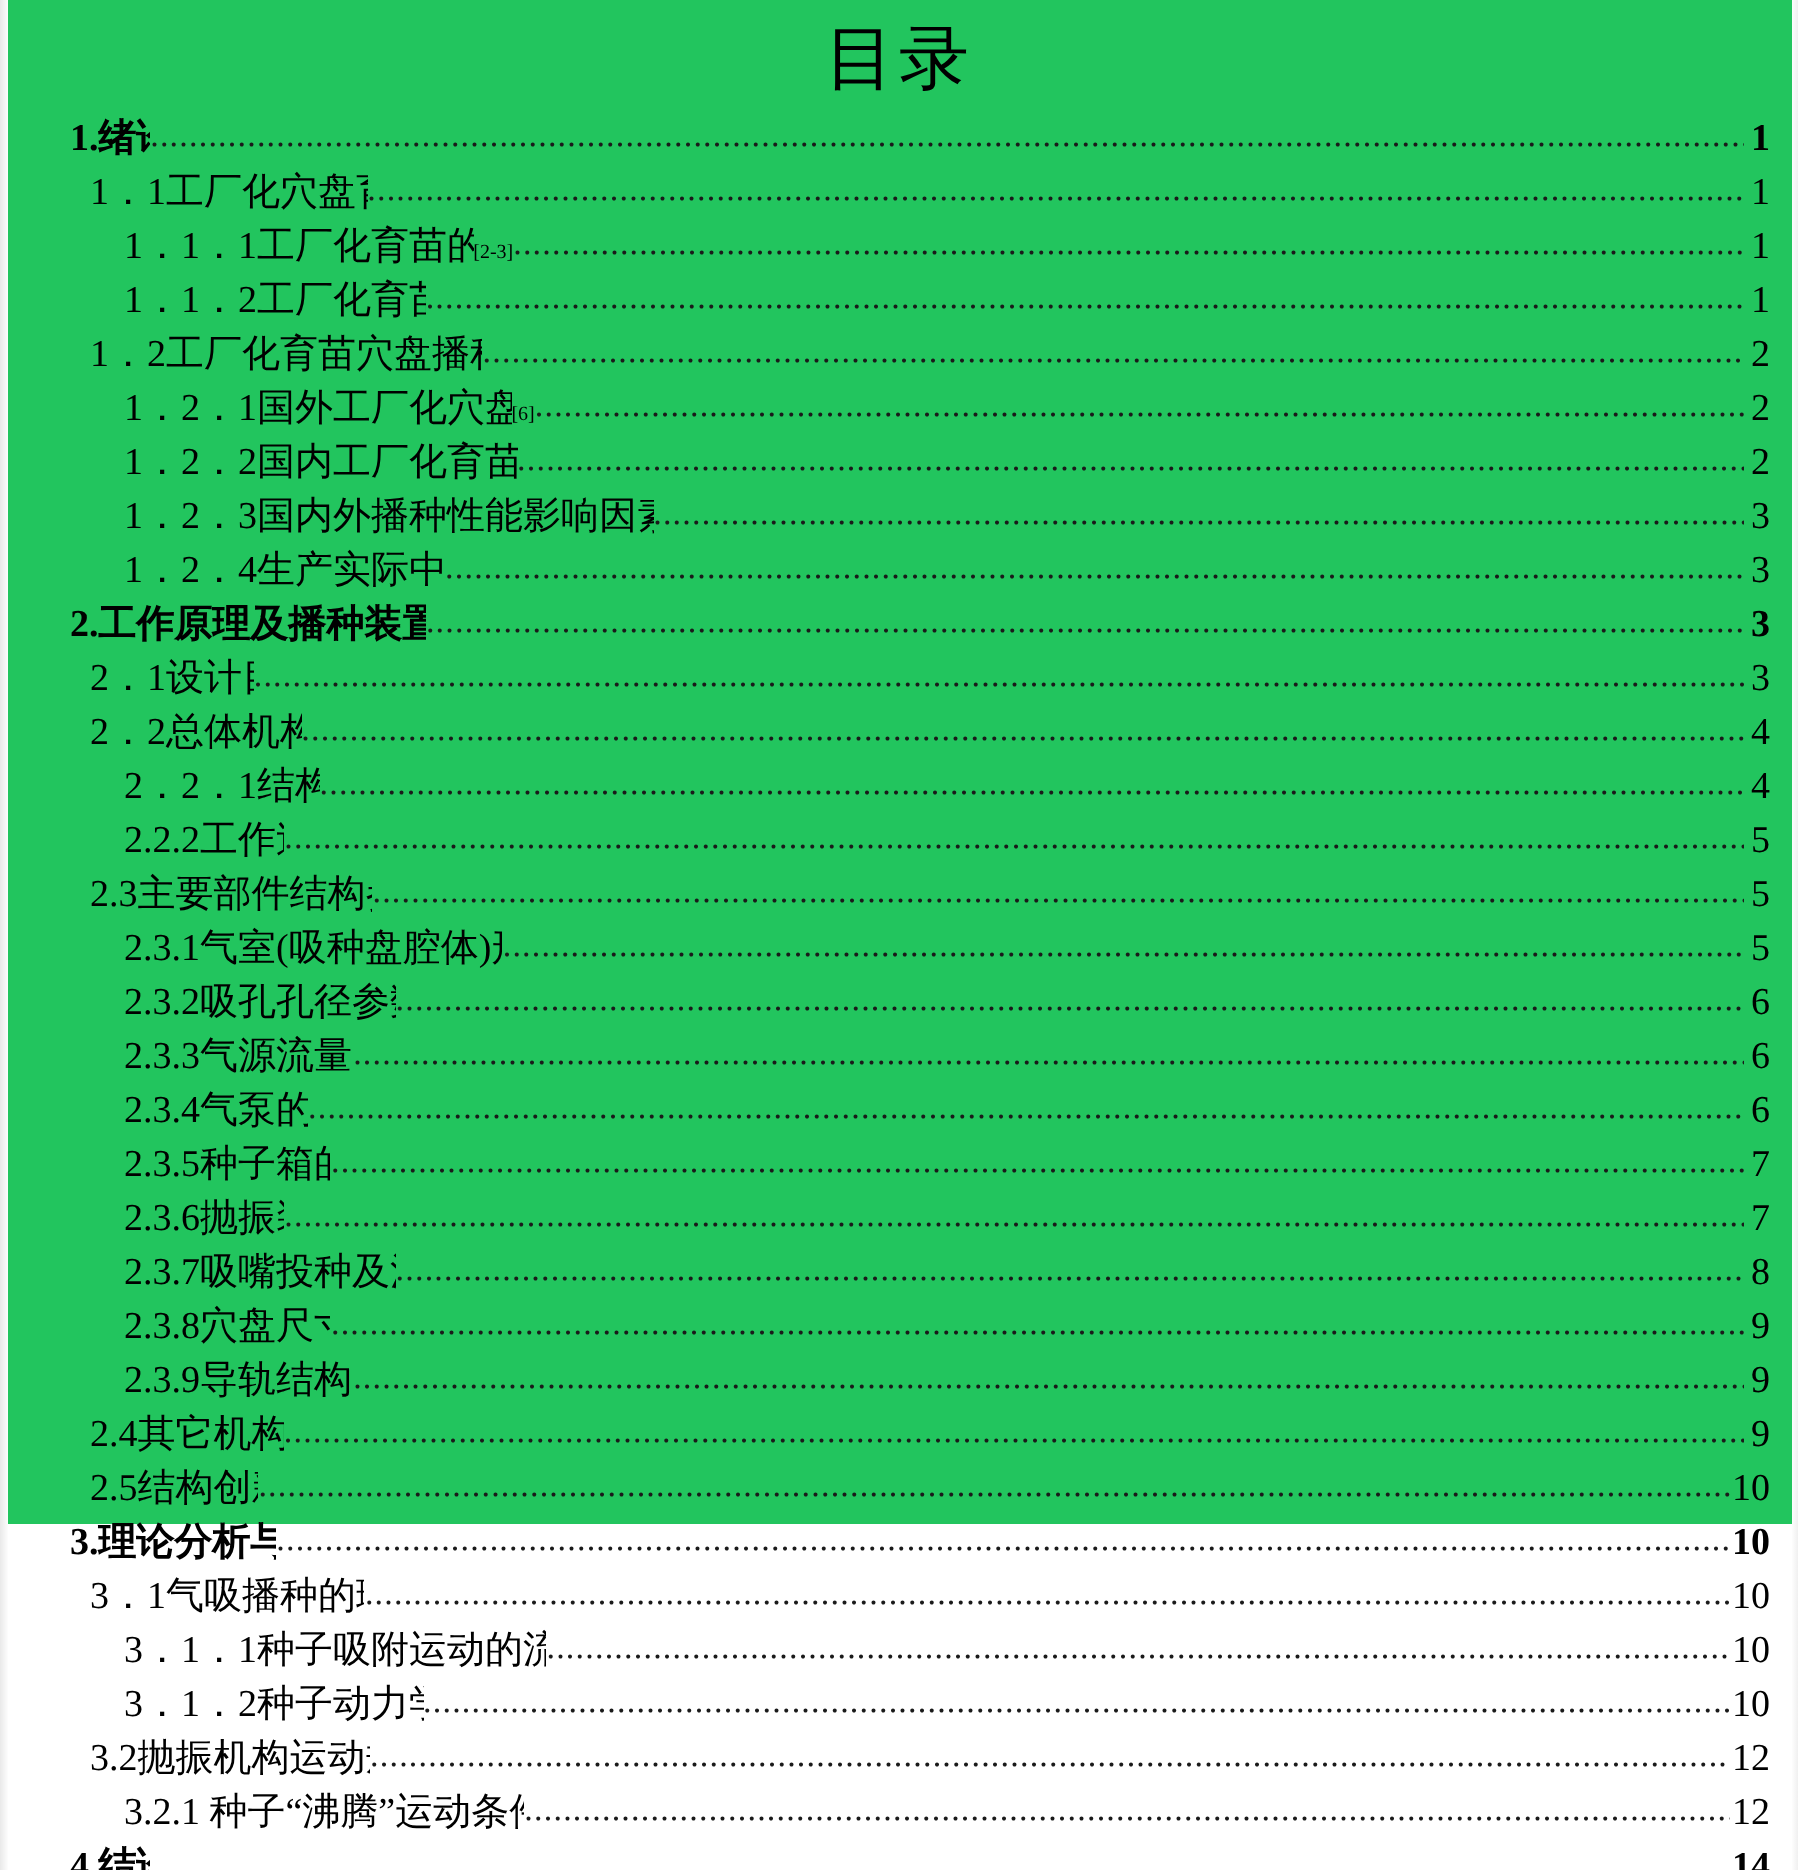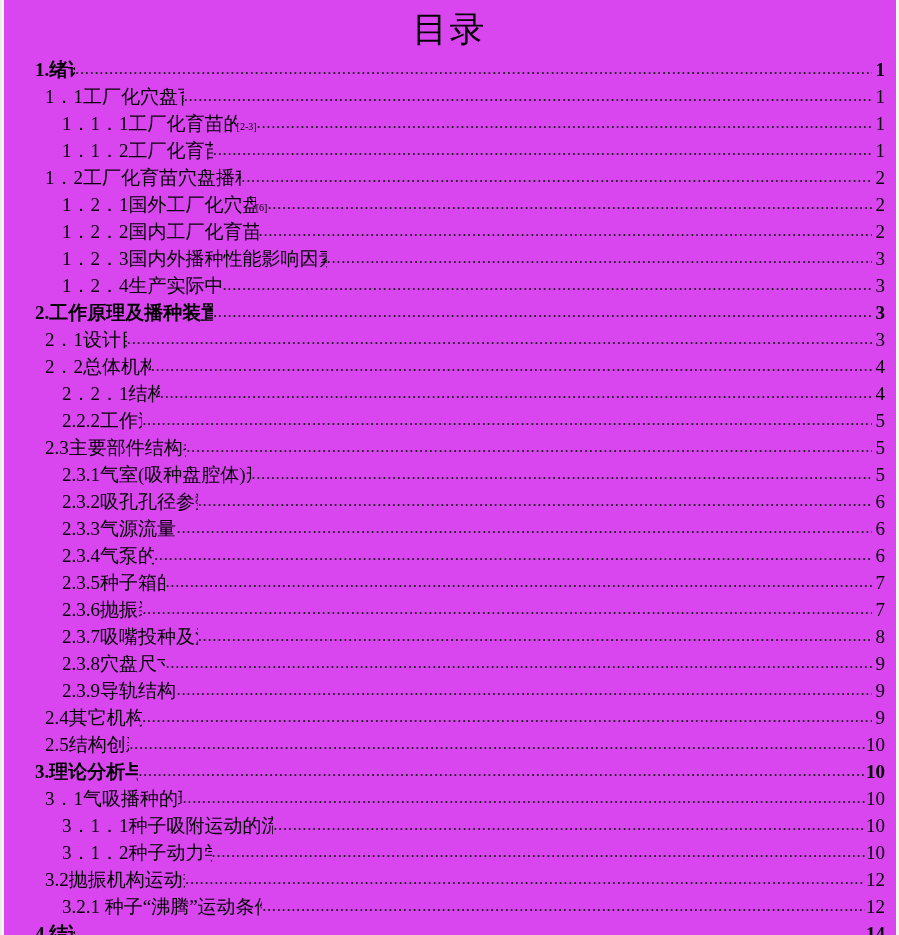--- a/index.html
+++ b/index.html
@@ -12,22 +12,22 @@
     height: 935px;
     overflow: hidden;
     font-family: "Liberation Serif", "DejaVu Serif", serif;
     color: #000000;
   }
 
   
   .page {
     position: relative;
     width: 899px;
-    height: 935px;
-    background: #d946ef;
+    height: 762px;
+    background: #22c55e;
     box-sizing: border-box;
   }
   .edge-left {
     position: absolute;
     top: 0; left: 0;
     width: 4px; height: 935px;
     background: linear-gradient(to right, #e9e9e9, #fdfdfd);
   }
   .edge-right {
     position: absolute;

